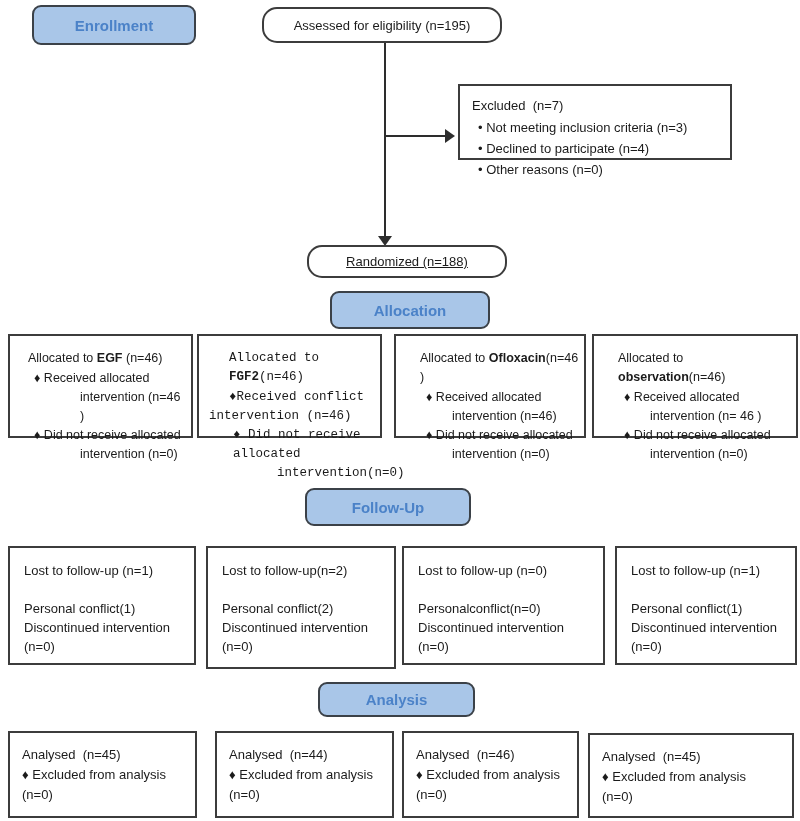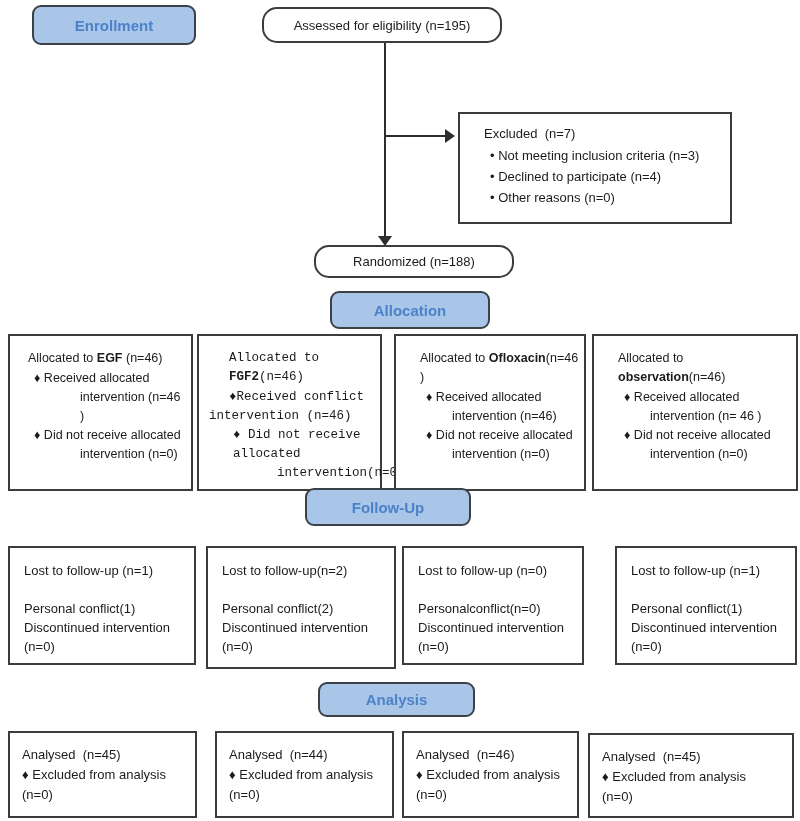--- a/index.html
+++ b/index.html
@@ -25,43 +25,43 @@
   .ttl{white-space:pre-wrap;line-height:19px;margin-bottom:1px;}
   .ml0{margin-left:0}.ml8{margin-left:8px}.ml14{margin-left:14px}.ml20{margin-left:20px}
   .ml24{margin-left:24px}.ml40{margin-left:60px}.ml46{margin-left:46px}.ml52{margin-left:68px}
   
   .st-enrollment{left:32px;top:5px;width:160px;height:36px;}
   .st-allocation{left:305px;top:291px;width:156px;height:34px;margin-left:25px;}
   .st-followup{left:305px;top:488px;width:162px;height:34px;}
   .st-analysis{left:318px;top:682px;width:153px;height:31px;}
   
   .assessed{left:262px;top:7px;width:240px;height:36px;}
-  .excluded{left:458px;top:84px;width:274px;height:112px;padding:9px 6px 0 24px;margin-top:28px;}
+  .excluded{left:458px;top:84px;width:274px;height:76px;padding:9px 6px 0 12px;}
   .excluded .item{margin-left:6px;line-height:21px;}
   .excluded .ttl{line-height:21px;}
-  .randomized{left:314px;top:245px;width:200px;height:33px;}
+  .randomized{left:307px;top:245px;width:200px;height:33px;text-decoration:underline;}
   
   .vline{position:absolute;left:384px;top:43px;width:2px;height:194px;background:var(--arrow);}
   .hline{position:absolute;left:385px;top:135px;width:60px;height:2px;background:var(--arrow);}
   .arrow-down{position:absolute;left:378px;top:236px;width:0;height:0;
     border-left:7px solid transparent;border-right:7px solid transparent;border-top:10px solid var(--arrow);}
   .arrow-right{position:absolute;left:445px;top:129px;width:0;height:0;
     border-top:7px solid transparent;border-bottom:7px solid transparent;border-left:10px solid var(--arrow);}
   
-  .abox{top:334px;height:157px;padding:13px 4px 0 10px;font-size:12.5px;}
+  .abox{top:334px;height:104px;padding:13px 4px 0 10px;font-size:12.5px;}
   .a1{left:8px;width:185px;}
   .a2{left:197px;width:185px;font-family:Liberation Mono, monospace;}
   .a3{left:394px;width:192px;}
   .a4{left:592px;width:206px;}
   
   .fbox{top:546px;height:119px;padding:13px 6px 0 14px;}
   .fbox .body{margin-top:19px;}
   .f1{left:8px;width:188px;}
   .f2{left:206px;width:190px;height:123px;}
-  .f3{left:402px;width:182px;}
+  .f3{left:402px;width:203px;}
   .f4{left:615px;width:182px;}
   
   .nbox{top:731px;height:87px;padding:12px 4px 0 12px;}
   .nbox .ln{line-height:20px;}
   .n1{left:8px;width:189px;}
   .n2{left:215px;width:179px;}
   .n3{left:402px;width:177px;}
   .n4{left:588px;top:733px;width:206px;height:85px;}
 </style>
 </head>

